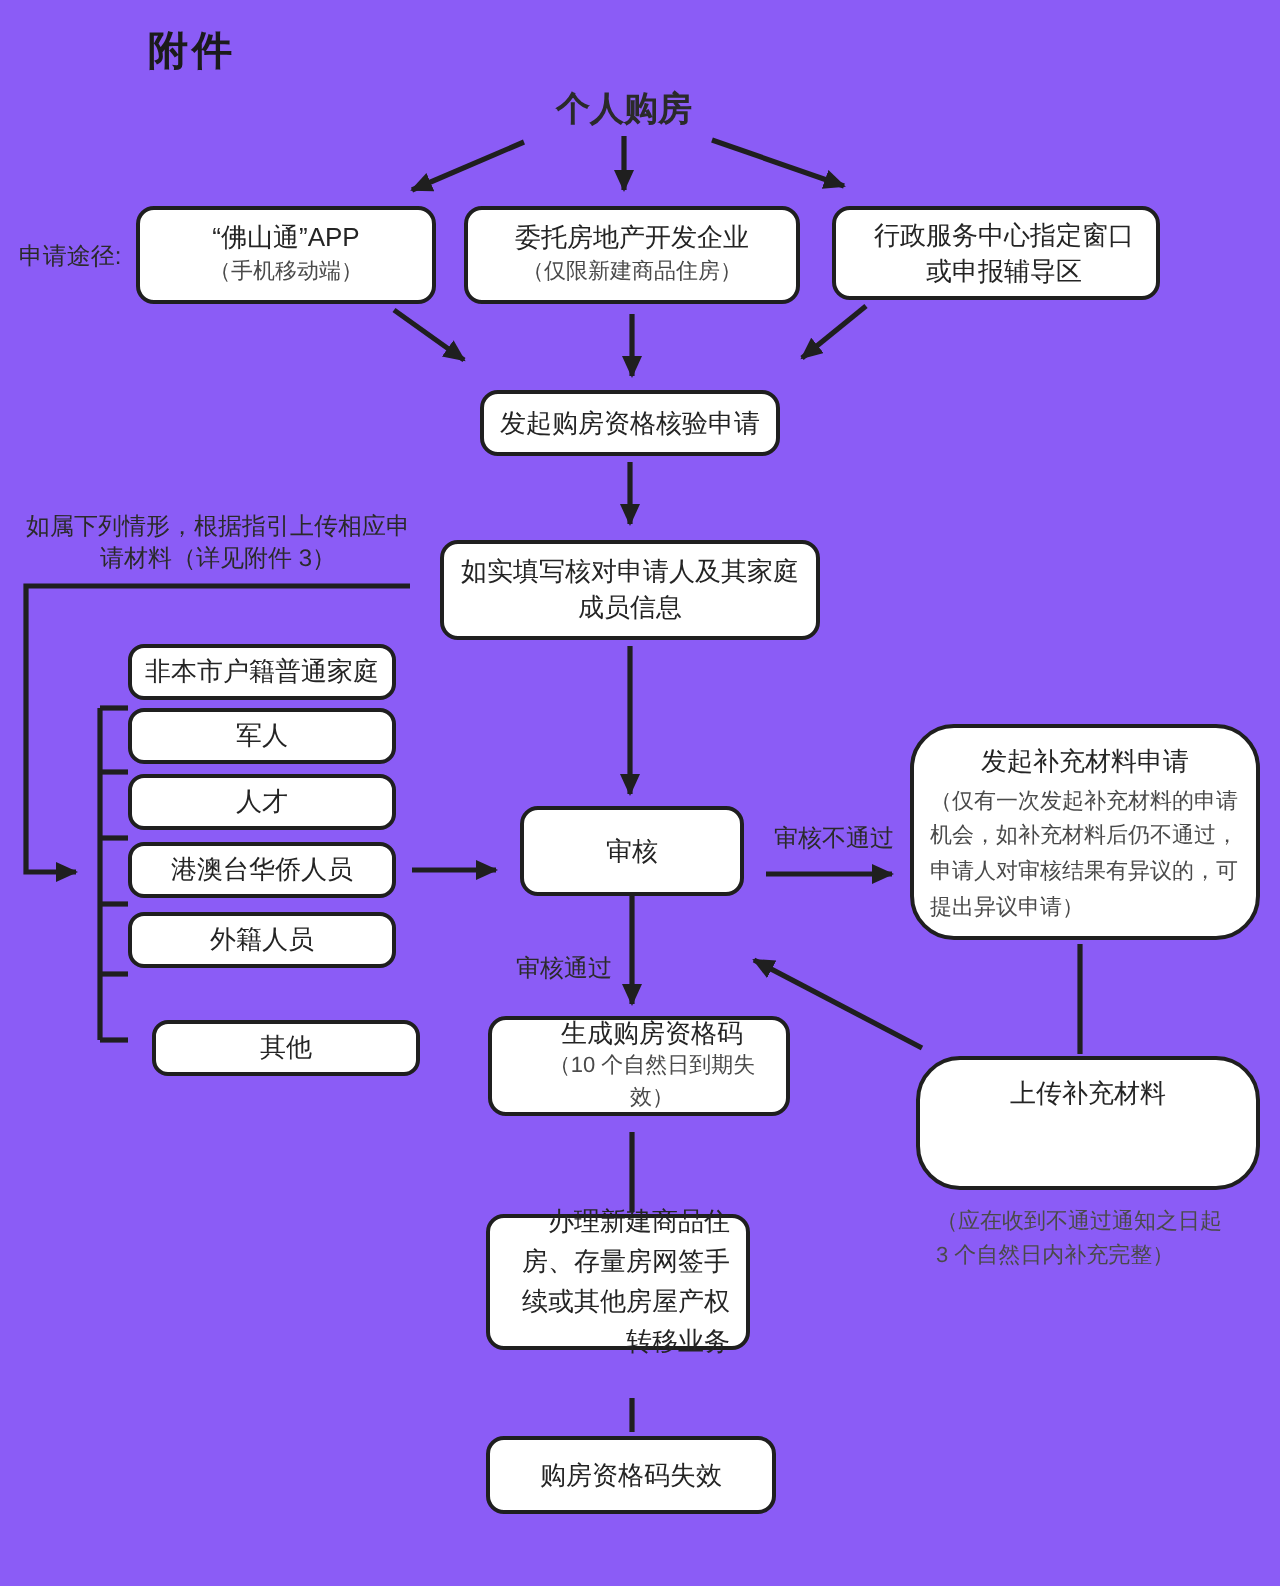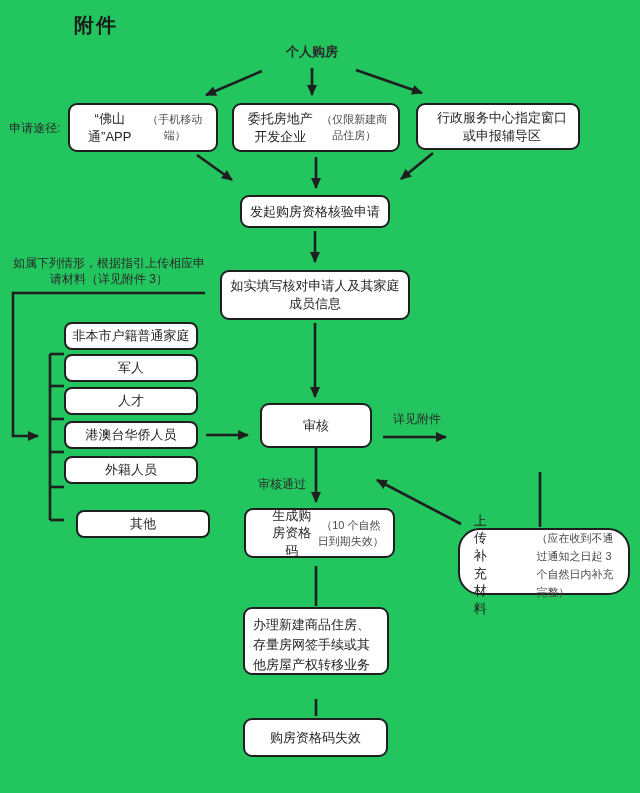--- a/index.html
+++ b/index.html
@@ -1,26 +1,26 @@
 <!DOCTYPE html>
 <html><head>
 <meta charset="utf-8">
 <style>
   html,body{margin:0;padding:0;background:#ffffff;}
   .canvas{
-    position:relative;width:640px;height:793px;background:#22c55e;overflow:hidden;
+    position:relative;width:640px;height:793px;background:#8b5cf6;overflow:hidden;
     font-family:"Liberation Sans","DejaVu Sans",sans-serif;color:#222;
   }
   .edges{position:absolute;left:0;top:0;width:640px;height:793px;pointer-events:none;}
   .doc-title{position:absolute;left:74px;top:12px;font-size:20px;font-weight:bold;color:#1b1b1b;letter-spacing:2px;}
   .lbl{position:absolute;font-size:12px;color:#2a2a2a;text-align:center;line-height:1.3;}
-  .lbl.bold{font-weight:bold;font-size:13px;text-align:center;}
+  .lbl.bold{font-weight:bold;font-size:17px;text-align:center;}
   .node{
     position:absolute;border:2px solid #1f1f1f;border-radius:9px;background:#fff;
-    display:flex;flex-direction:row;justify-content:center;align-items:center;
+    display:flex;flex-direction:column;justify-content:center;align-items:center;
     text-align:center;box-sizing:border-box;padding:2px 8px;
   }
   .node.big{border-radius:22px;justify-content:flex-start;padding-top:8px;}
   .node .nt{font-size:13px;color:#242424;line-height:1.35;}
   .node .nn{font-size:11px;color:#4a4a4a;line-height:1.45;margin-top:1px;}
   .node.big .nn{text-align:left;line-height:1.62;margin-top:3px;}
   .node.left-wrap{align-items:stretch;text-align:left;padding:6px 8px;}
   .node.left-wrap .nt{line-height:1.55;}
   .list-item{
     position:absolute;left:64px;width:134px;height:28px;border:2px solid #1f1f1f;border-radius:8px;
@@ -74,21 +74,21 @@
       <line x1="316" y1="699" x2="316" y2="716"></line>
     </g>
   </svg>
 
   <div class="doc-title">附件</div>
 
   <div class="lbl bold" style="left:270px;top:44px;width:84px;">个人购房</div>
   <div class="lbl" style="left:6px;top:121px;width:58px;">申请途径:</div>
   <div class="lbl pre" style="left:4px;top:256px;width:210px;">如属下列情形，根据指引上传相应申
 请材料（详见附件 3）</div>
-  <div class="lbl" style="left:380px;top:412px;width:74px;">详见附件</div>
+  <div class="lbl" style="left:380px;top:412px;width:74px;">审核不通过</div>
   <div class="lbl" style="left:254px;top:477px;width:56px;">审核通过</div>
 
   <div class="node" style="left:68px;top:103px;width:150px;height:49px;">
     <div class="nt">“佛山通”APP</div>
     <div class="nn">（手机移动端）</div>
   </div>
   <div class="node" style="left:232px;top:103px;width:168px;height:49px;">
     <div class="nt">委托房地产开发企业</div>
     <div class="nn">（仅限新建商品住房）</div>
   </div>
@@ -102,27 +102,31 @@
   <div class="node" style="left:220px;top:270px;width:190px;height:50px;">
     <div class="nt">如实填写核对申请人及其家庭成员信息</div>
   </div>
   <div class="node" style="left:260px;top:403px;width:112px;height:45px;">
     <div class="nt">审核</div>
   </div>
   <div class="node" style="left:244px;top:508px;width:151px;height:50px;padding-left:21px;">
     <div class="nt">生成购房资格码</div>
     <div class="nn">（10 个自然日到期失效）</div>
   </div>
-  <div class="node left-wrap" style="left:243px;top:607px;width:146px;height:68px;">
+  <div class="node left-wrap" style="left:243px;top:607px;width:132px;height:68px;text-align:right;">
     <div class="nt">办理新建商品住房、存量房网签手续或其他房屋产权转移业务</div>
   </div>
   <div class="node" style="left:243px;top:718px;width:145px;height:39px;">
     <div class="nt">购房资格码失效</div>
   </div>
 
+  <div class="node big" style="left:455px;top:362px;width:175px;height:108px;">
+    <div class="nt">发起补充材料申请</div>
+    <div class="nn">（仅有一次发起补充材料的申请机会，如补充材料后仍不通过，申请人对审核结果有异议的，可提出异议申请）</div>
+  </div>
   <div class="node big" style="left:458px;top:528px;width:172px;height:67px;gap:44px;">
     <div class="nt">上传补充材料</div>
     <div class="nn">（应在收到不通过通知之日起 3 个自然日内补充完整）</div>
   </div>
 
   <div class="list-item" style="top:322px;">非本市户籍普通家庭</div>
   <div class="list-item" style="top:354px;">军人</div>
   <div class="list-item" style="top:387px;">人才</div>
   <div class="list-item" style="top:421px;">港澳台华侨人员</div>
   <div class="list-item" style="top:456px;">外籍人员</div>

